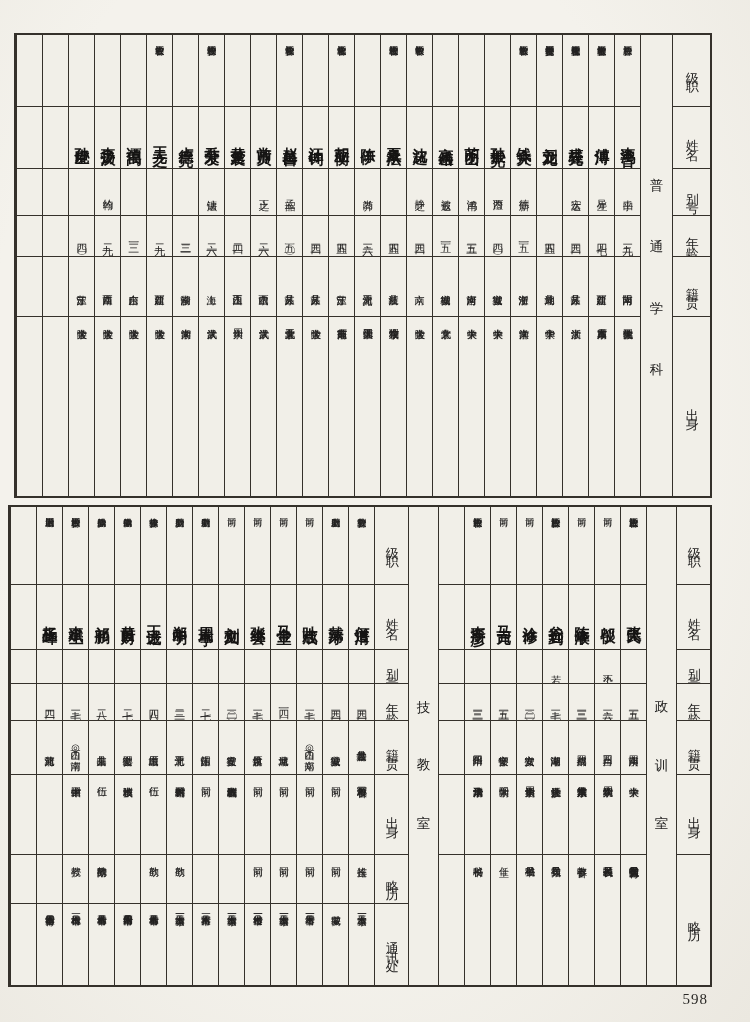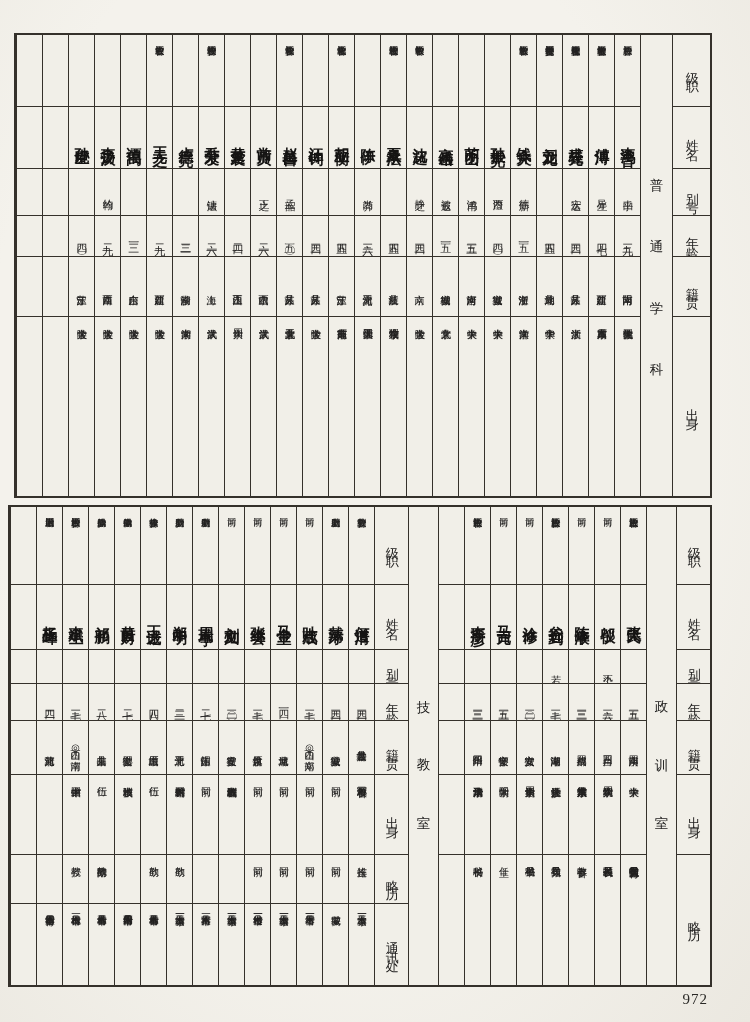--- a/index.html
+++ b/index.html
@@ -512,14 +512,14 @@
         <div class="cell c-rank top-align" style="height: 78px;"></div>
         <div class="cell c-name" style="height: 65px;"></div>
         <div class="cell c-alias" style="height: 34px;"></div>
         <div class="cell c-age" style="height: 37px;"></div>
         <div class="cell c-origin" style="height: 54px;"></div>
         <div class="cell c-education top-align" style="height: 80px;"></div>
         <div class="cell c-career top-align" style="height: 49px;"></div>
         <div class="cell c-address top-align" style="height: 80px;"></div>
       </div>
     </div>
-  <div class="page-number">972</div>
+  <div class="page-number">598</div>
 </div>
 
 </body></html>

